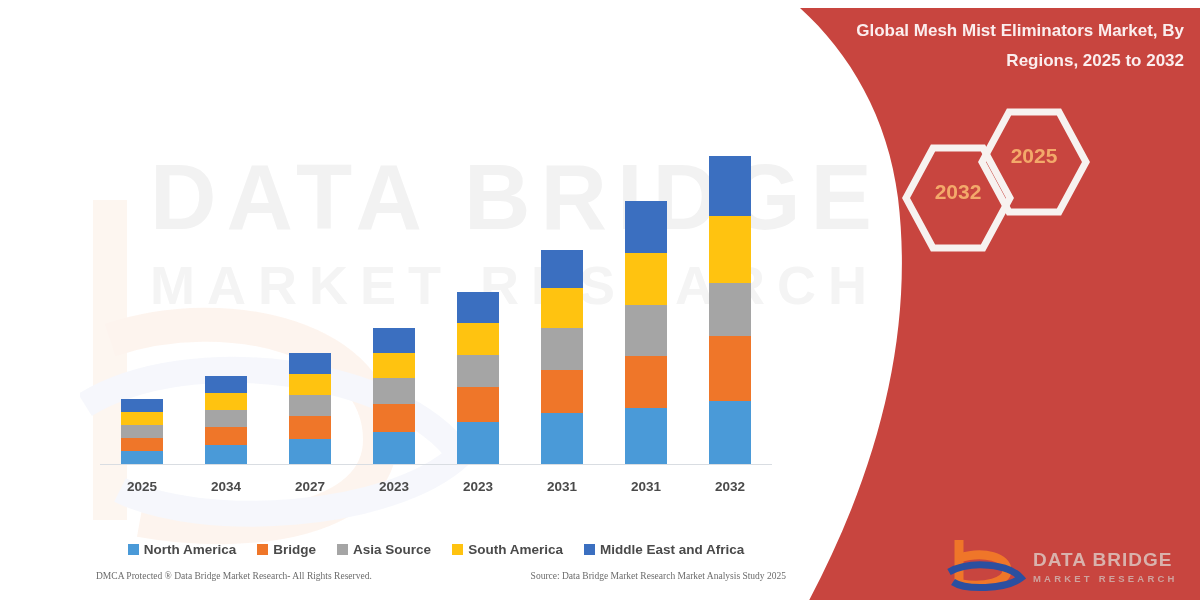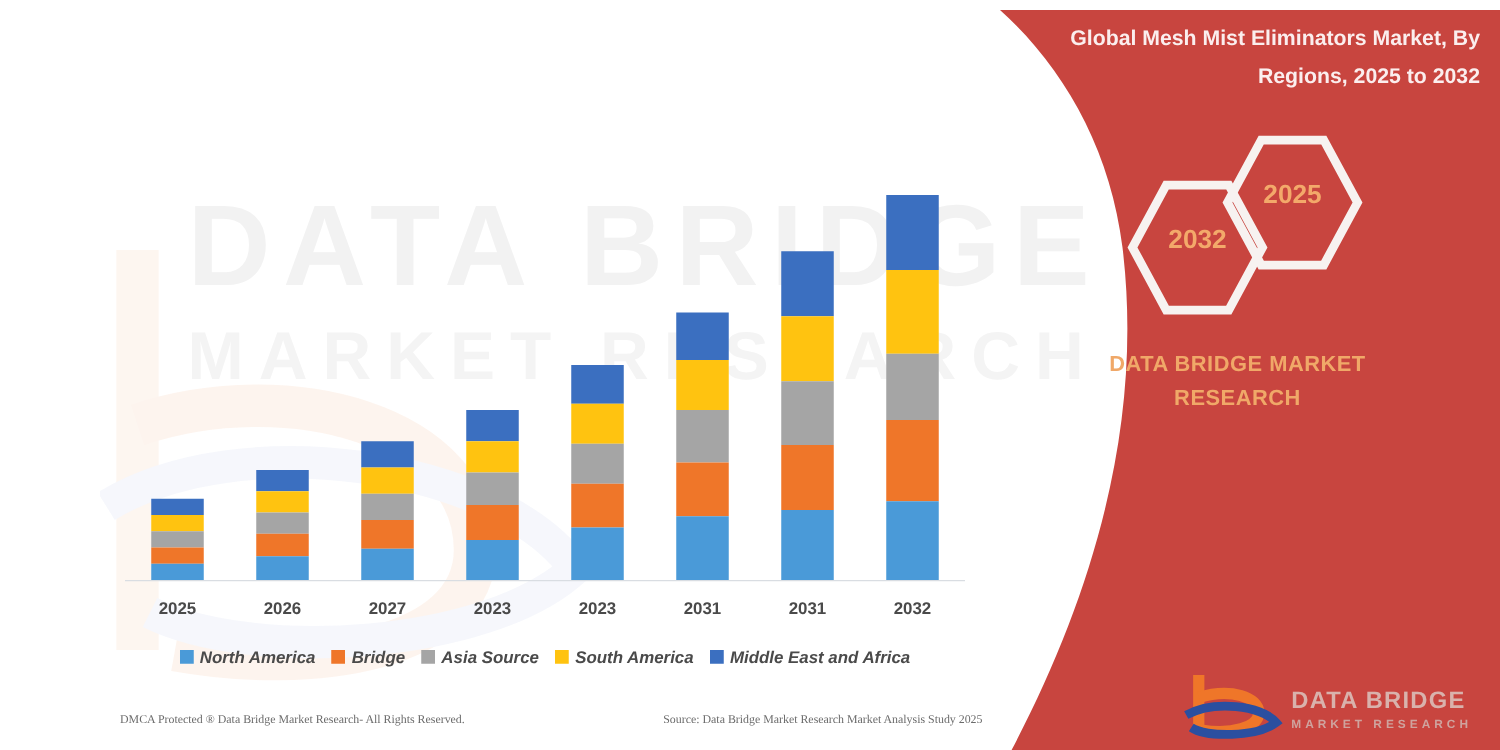--- a/index.html
+++ b/index.html
@@ -46,22 +46,22 @@
 
   .xlabels{
     position:absolute;left:100px;top:474px;width:672px;height:24px;
     display:flex;justify-content:space-around;align-items:center;
   }
   .xlabel{
     width:42px;text-align:center;font-size:13.5px;font-weight:700;color:#4a4a4a;
   }
 
   .legend{
-    position:absolute;left:100px;top:512px;width:672px;height:26px;
-    display:flex;align-items:center;justify-content:center;gap:13px;font-style:italic;
+    position:absolute;left:100px;top:536px;width:672px;height:26px;
+    display:flex;align-items:center;justify-content:center;gap:21px;
   }
   .lg-item{display:flex;align-items:center;gap:5px;}
   .lg-sw{width:11px;height:11px;display:inline-block;}
   .lg-tx{font-size:13.5px;font-weight:700;color:#4a4a4a;white-space:nowrap;}
 
   .footer{
     position:absolute;left:96px;top:568px;width:690px;height:16px;
     display:flex;justify-content:space-between;align-items:center;
   }
   .footer span{font-size:9.5px;color:#6b6b6b;font-family:"Liberation Serif",serif;}
@@ -154,21 +154,21 @@
         <div class="seg" style="height: 60px; background: rgb(59, 111, 192);"></div>
         <div class="seg" style="height: 67px; background: rgb(255, 195, 16);"></div>
         <div class="seg" style="height: 53px; background: rgb(165, 165, 165);"></div>
         <div class="seg" style="height: 65px; background: rgb(239, 118, 41);"></div>
         <div class="seg" style="height: 63px; background: rgb(74, 154, 216);"></div>
       </div>
     </div>
   <div class="axis"></div>
   <div class="xlabels" id="xlabels">
       <div class="xlabel">2025</div>
-      <div class="xlabel">2026</div>
+      <div class="xlabel">2034</div>
       <div class="xlabel">2027</div>
       <div class="xlabel">2023</div>
       <div class="xlabel">2023</div>
       <div class="xlabel">2031</div>
       <div class="xlabel">2031</div>
       <div class="xlabel">2032</div>
     </div>
   <div class="legend" id="legend">
       <div class="lg-item">
         <span class="lg-sw" style="background: rgb(74, 154, 216);"></span>
@@ -209,24 +209,20 @@
         <polygon points="33,6 83,6 110,56 83,106 33,106 6,56" fill="none" stroke="#f7f2f0" stroke-width="7"></polygon>
       </svg>
       <div class="hex-label" style="left:120px;top:74px;width:116px;">2032</div>
 
       <svg class="hex" style="left:196px;top:0px;" width="116" height="112" viewBox="0 0 116 112">
         <polygon points="33,6 83,6 110,56 83,106 33,106 6,56" fill="none" stroke="#f7f2f0" stroke-width="7"></polygon>
       </svg>
       <div class="hex-label" style="left:196px;top:38px;width:116px;">2025</div>
     </div>
 
-    <div class="brand">
-      <div>DATA BRIDGE MARKET</div>
-      <div>RESEARCH</div>
-    </div>
 
     <svg class="logo" viewBox="0 0 240 60">
       <path d="M14 4 L14 50" stroke="#ef7629" stroke-width="9" fill="none"></path>
       <path d="M14 22 C40 14, 62 22, 62 34 C62 46, 40 52, 16 48" stroke="#ef7629" stroke-width="9" fill="none"></path>
       <path d="M4 36 C26 24, 64 28, 76 42 C60 54, 20 54, 8 46" stroke="#2b4fa0" stroke-width="7" fill="none"></path>
       <text x="88" y="30" fill="#d9b2ac" font-family="Liberation Sans, sans-serif" font-size="19" font-weight="700" letter-spacing="1">DATA BRIDGE</text>
       <text x="88" y="46" fill="#cfa39e" font-family="Liberation Sans, sans-serif" font-size="9.5" font-weight="700" letter-spacing="3.2">MARKET RESEARCH</text>
     </svg>
   </div>
 

